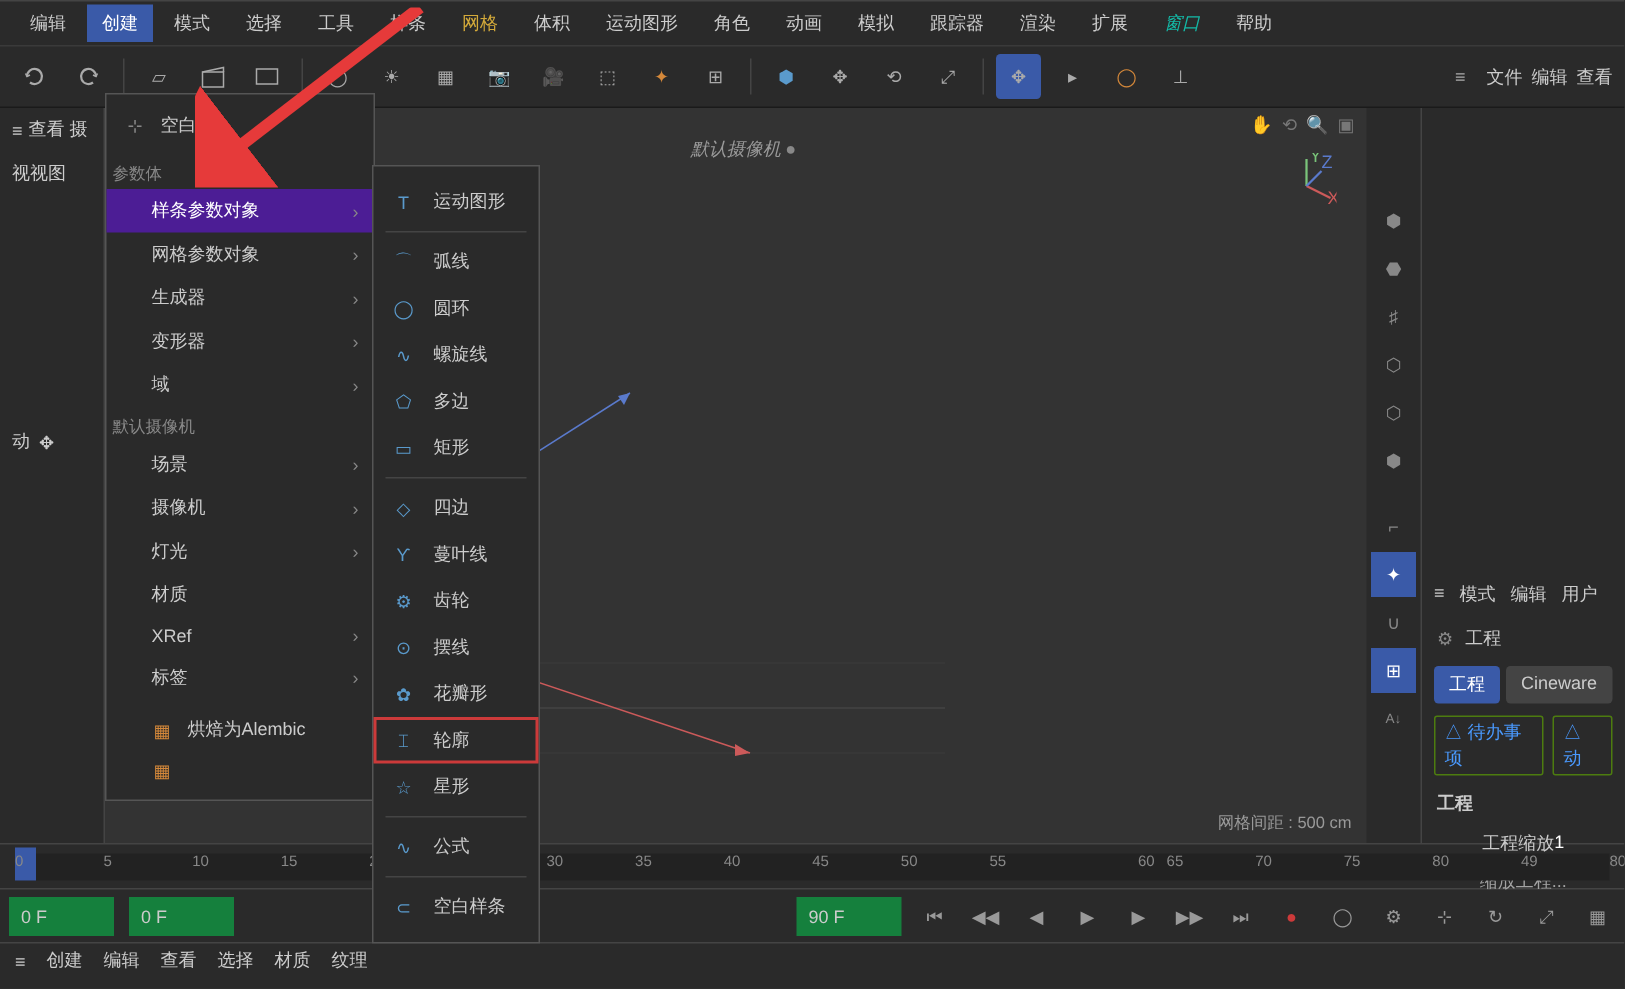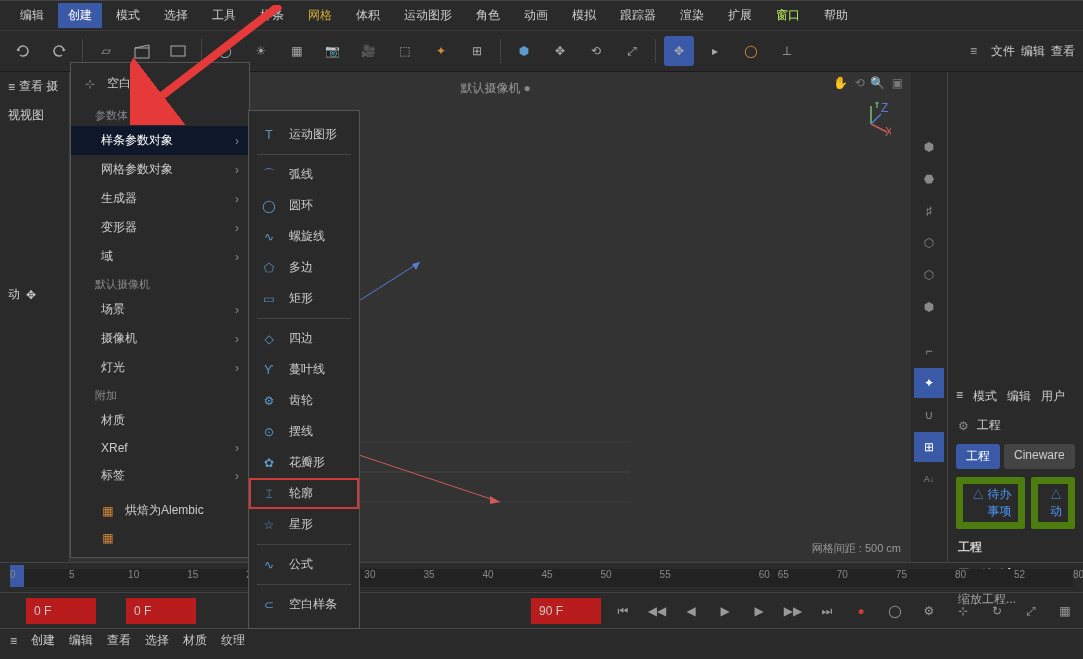--- a/index.html
+++ b/index.html
@@ -2,77 +2,77 @@
 <html><head>
 <meta charset="utf-8">
 <style>
 * { margin: 0; padding: 0; box-sizing: border-box; font-family: "Microsoft YaHei", sans-serif; font-size: 12px; }
 body { background: #2a2a2a; color: #ccc; width: 1083px; height: 659px; overflow: hidden; position: relative; }
 
 .top-menu { display: flex; align-items: center; height: 30px; background: #2a2a2a; padding: 0 10px; gap: 4px; border-top: 1px solid #444; }
 .top-menu .item { padding: 4px 10px; color: #ccc; cursor: pointer; }
 .top-menu .item.active { background: #3a5aa8; color: #fff; }
 .top-menu .item.highlight { color: #d4aa3a; }
-.top-menu .item.cyan { color: #bef264; }
+.top-menu .item.cyan { color: #14b8a6; font-style: italic; }
 
 .toolbar { display: flex; align-items: center; height: 42px; background: #2a2a2a; padding: 0 8px; gap: 6px; border-top: 1px solid #3a3a3a; border-bottom: 1px solid #1a1a1a; }
 .tool-btn { width: 30px; height: 30px; display: flex; align-items: center; justify-content: center; color: #aaa; cursor: pointer; border-radius: 3px; }
 .tool-btn.accent { background: #3a5aa8; }
 .tool-sep { width: 1px; height: 24px; background: #444; margin: 0 2px; }
 
 .main-area { display: flex; height: 490px; position: relative; }
 
 .left-panel { width: 70px; background: #2a2a2a; border-right: 1px solid #444; }
 .left-panel .row { padding: 6px 8px; color: #ccc; }
 
 .dropdown-menu { position: absolute; left: 70px; top: 30px; width: 180px; background: #2a2a2a; border: 1px solid #555; z-index: 10; padding: 6px 0; }
 .dropdown-menu .mi { padding: 6px 28px 6px 16px; color: #ccc; cursor: pointer; display: flex; align-items: center; gap: 10px; position: relative; }
-.dropdown-menu .mi.sel { background: #0f172a; color: #fff; }
+.dropdown-menu .mi.sel { background: #4c1d95; color: #fff; }
 .dropdown-menu .mi.indent { padding-left: 30px; }
 .dropdown-menu .mi .arrow { position: absolute; right: 10px; color: #888; }
-.dropdown-menu .cat { padding: 6px 24px 3px; color: #888; font-size: 11px; }
+.dropdown-menu .cat { padding: 6px 4px 3px; color: #888; font-size: 11px; }
 .dropdown-menu .ico { width: 14px; height: 14px; display: inline-flex; align-items: center; justify-content: center; color: #888; }
 
 .submenu { position: absolute; left: 248px; top: 38px; width: 112px; background: #2a2a2a; border: 1px solid #555; z-index: 11; padding: 8px 0; }
 .submenu .mi { padding: 7px 12px; color: #ccc; cursor: pointer; display: flex; align-items: center; gap: 12px; }
 .submenu .mi.boxed { outline: 2px solid #cc3a3a; outline-offset: -2px; }
 .submenu .sep { height: 1px; background: #444; margin: 4px 8px; }
 .submenu .ico { width: 16px; height: 16px; display: inline-flex; align-items: center; justify-content: center; color: #5a9acc; }
 
 .viewport { flex: 1; background: #333; position: relative; overflow: hidden; }
-.viewport .label { position: absolute; left: 50%; top: 8px; transform: translateX(-30px); color: #999; font-size: 11px; }
+.viewport .label { position: absolute; left: 50%; top: 19px; transform: translateX(-30px); color: #999; font-size: 11px; font-style: italic; }
 .viewport .label .dot { color: #888; }
 .vp-icons { position: absolute; right: 8px; top: 4px; display: flex; gap: 6px; color: #777; }
 .axis-gizmo { position: absolute; right: 20px; top: 30px; width: 40px; height: 40px; }
 .grid-info { position: absolute; right: 10px; bottom: 6px; color: #999; font-size: 11px; }
 
 .right-sidebar { width: 36px; background: #2a2a2a; display: flex; flex-direction: column; align-items: center; padding-top: 60px; gap: 2px; }
 .right-sidebar .sb { width: 30px; height: 30px; display: flex; align-items: center; justify-content: center; color: #888; cursor: pointer; }
 .right-sidebar .sb.accent { background: #3a5aa8; color: #fff; }
 
 .right-panel { width: 136px; background: #2a2a2a; border-left: 1px solid #444; }
 .right-panel .hdr { padding: 6px 8px; color: #ccc; display: flex; gap: 10px; }
 .right-panel .section { padding: 6px 10px; }
 .tab-row { display: flex; gap: 4px; padding: 4px 8px; }
 .tab-btn { padding: 4px 10px; border-radius: 3px; cursor: pointer; }
 .tab-btn.active { background: #3a5aa8; color: #fff; }
 .tab-btn.other { background: #444; color: #ccc; }
 .link-row { display: flex; gap: 6px; padding: 4px 8px; color: #4a9aff; font-size: 11px; }
-.link-row .lk { border: 7px solid #4d7c0f; padding: 2px 6px; border-radius: 2px; text-align: right; }
-.prop-row { display: flex; justify-content: flex-start; padding: 4px 10px; font-size: 11px; color: #ccc; }
+.link-row .lk { border: 1px solid #4d7c0f; padding: 2px 6px; border-radius: 2px; }
+.prop-row { display: flex; justify-content: center; padding: 4px 10px; font-size: 11px; color: #ccc; }
 .prop-row .val { color: #fff; }
 .prop-row .link { color: #a3a3a3; }
 
 .timeline { height: 30px; background: #2a2a2a; display: flex; align-items: center; padding: 0 10px; border-top: 1px solid #444; }
 .timeline .ruler { flex: 1; height: 18px; position: relative; background: #222; }
 .timeline .tick { position: absolute; top: 0; font-size: 10px; color: #888; }
 .timeline .marker { position: absolute; left: 0; top: -4px; width: 14px; height: 22px; background: #3a5aa8; }
 
 .transport { height: 36px; background: #2a2a2a; display: flex; align-items: center; padding: 0 6px; gap: 10px; border-top: 1px solid #444; }
-.transport .frame-box { width: 70px; height: 26px; background: #b91c1c; color: #ccc; display: flex; align-items: center; padding: 0 8px; margin-left: 20px; }
+.transport .frame-box { width: 70px; height: 26px; background: #15803d; color: #ccc; display: flex; align-items: center; padding: 0 8px; }
 .transport .tbtn { width: 24px; height: 24px; display: flex; align-items: center; justify-content: center; color: #999; cursor: pointer; }
 .transport .tbtn.rec { color: #cc3a3a; }
 .transport .spacer { flex: 1; }
 
 .bottom-menu { height: 24px; background: #2a2a2a; display: flex; align-items: center; padding: 0 10px; gap: 14px; font-size: 11px; color: #ccc; border-top: 1px solid #444; }
 
 .arrow-annotation { position: absolute; left: 130px; top: 5px; z-index: 20; pointer-events: none; }
 
 svg { display: block; }
 </style>
@@ -198,21 +198,20 @@
         <span class="arrow">›</span>
       </div>
     <div class="mi indent">
         <span>摄像机</span>
         <span class="arrow">›</span>
       </div>
     <div class="mi indent">
         <span>灯光</span>
         <span class="arrow">›</span>
       </div>
-    <div class="cat">附加</div>
     <div class="mi indent">
         <span>材质</span>
       </div>
     <div class="mi indent">
         <span>XRef</span>
         <span class="arrow">›</span>
       </div>
     <div class="mi indent">
         <span>标签</span>
         <span class="arrow">›</span>
@@ -387,21 +386,21 @@
       <span class="tick" style="left: 38.8889%;">35</span>
       <span class="tick" style="left: 44.4444%;">40</span>
       <span class="tick" style="left: 50%;">45</span>
       <span class="tick" style="left: 55.5556%;">50</span>
       <span class="tick" style="left: 61.1111%;">55</span>
       <span class="tick" style="left: 66.6667%; margin-left: 40px;">60</span>
       <span class="tick" style="left: 72.2222%;">65</span>
       <span class="tick" style="left: 77.7778%;">70</span>
       <span class="tick" style="left: 83.3333%;">75</span>
       <span class="tick" style="left: 88.8889%;">80</span>
-      <span class="tick" style="left: 94.4444%;">52</span>
+      <span class="tick" style="left: 94.4444%;">49</span>
       <span class="tick" style="left: 100%;">80</span>
     </div>
 </div>
 
 <div class="transport">
   <div class="frame-box">0 F</div>
   <div class="frame-box">0 F</div>
   <div class="spacer"></div>
   <div class="frame-box">90 F</div>
   <div class="tbtn">⏮</div>

